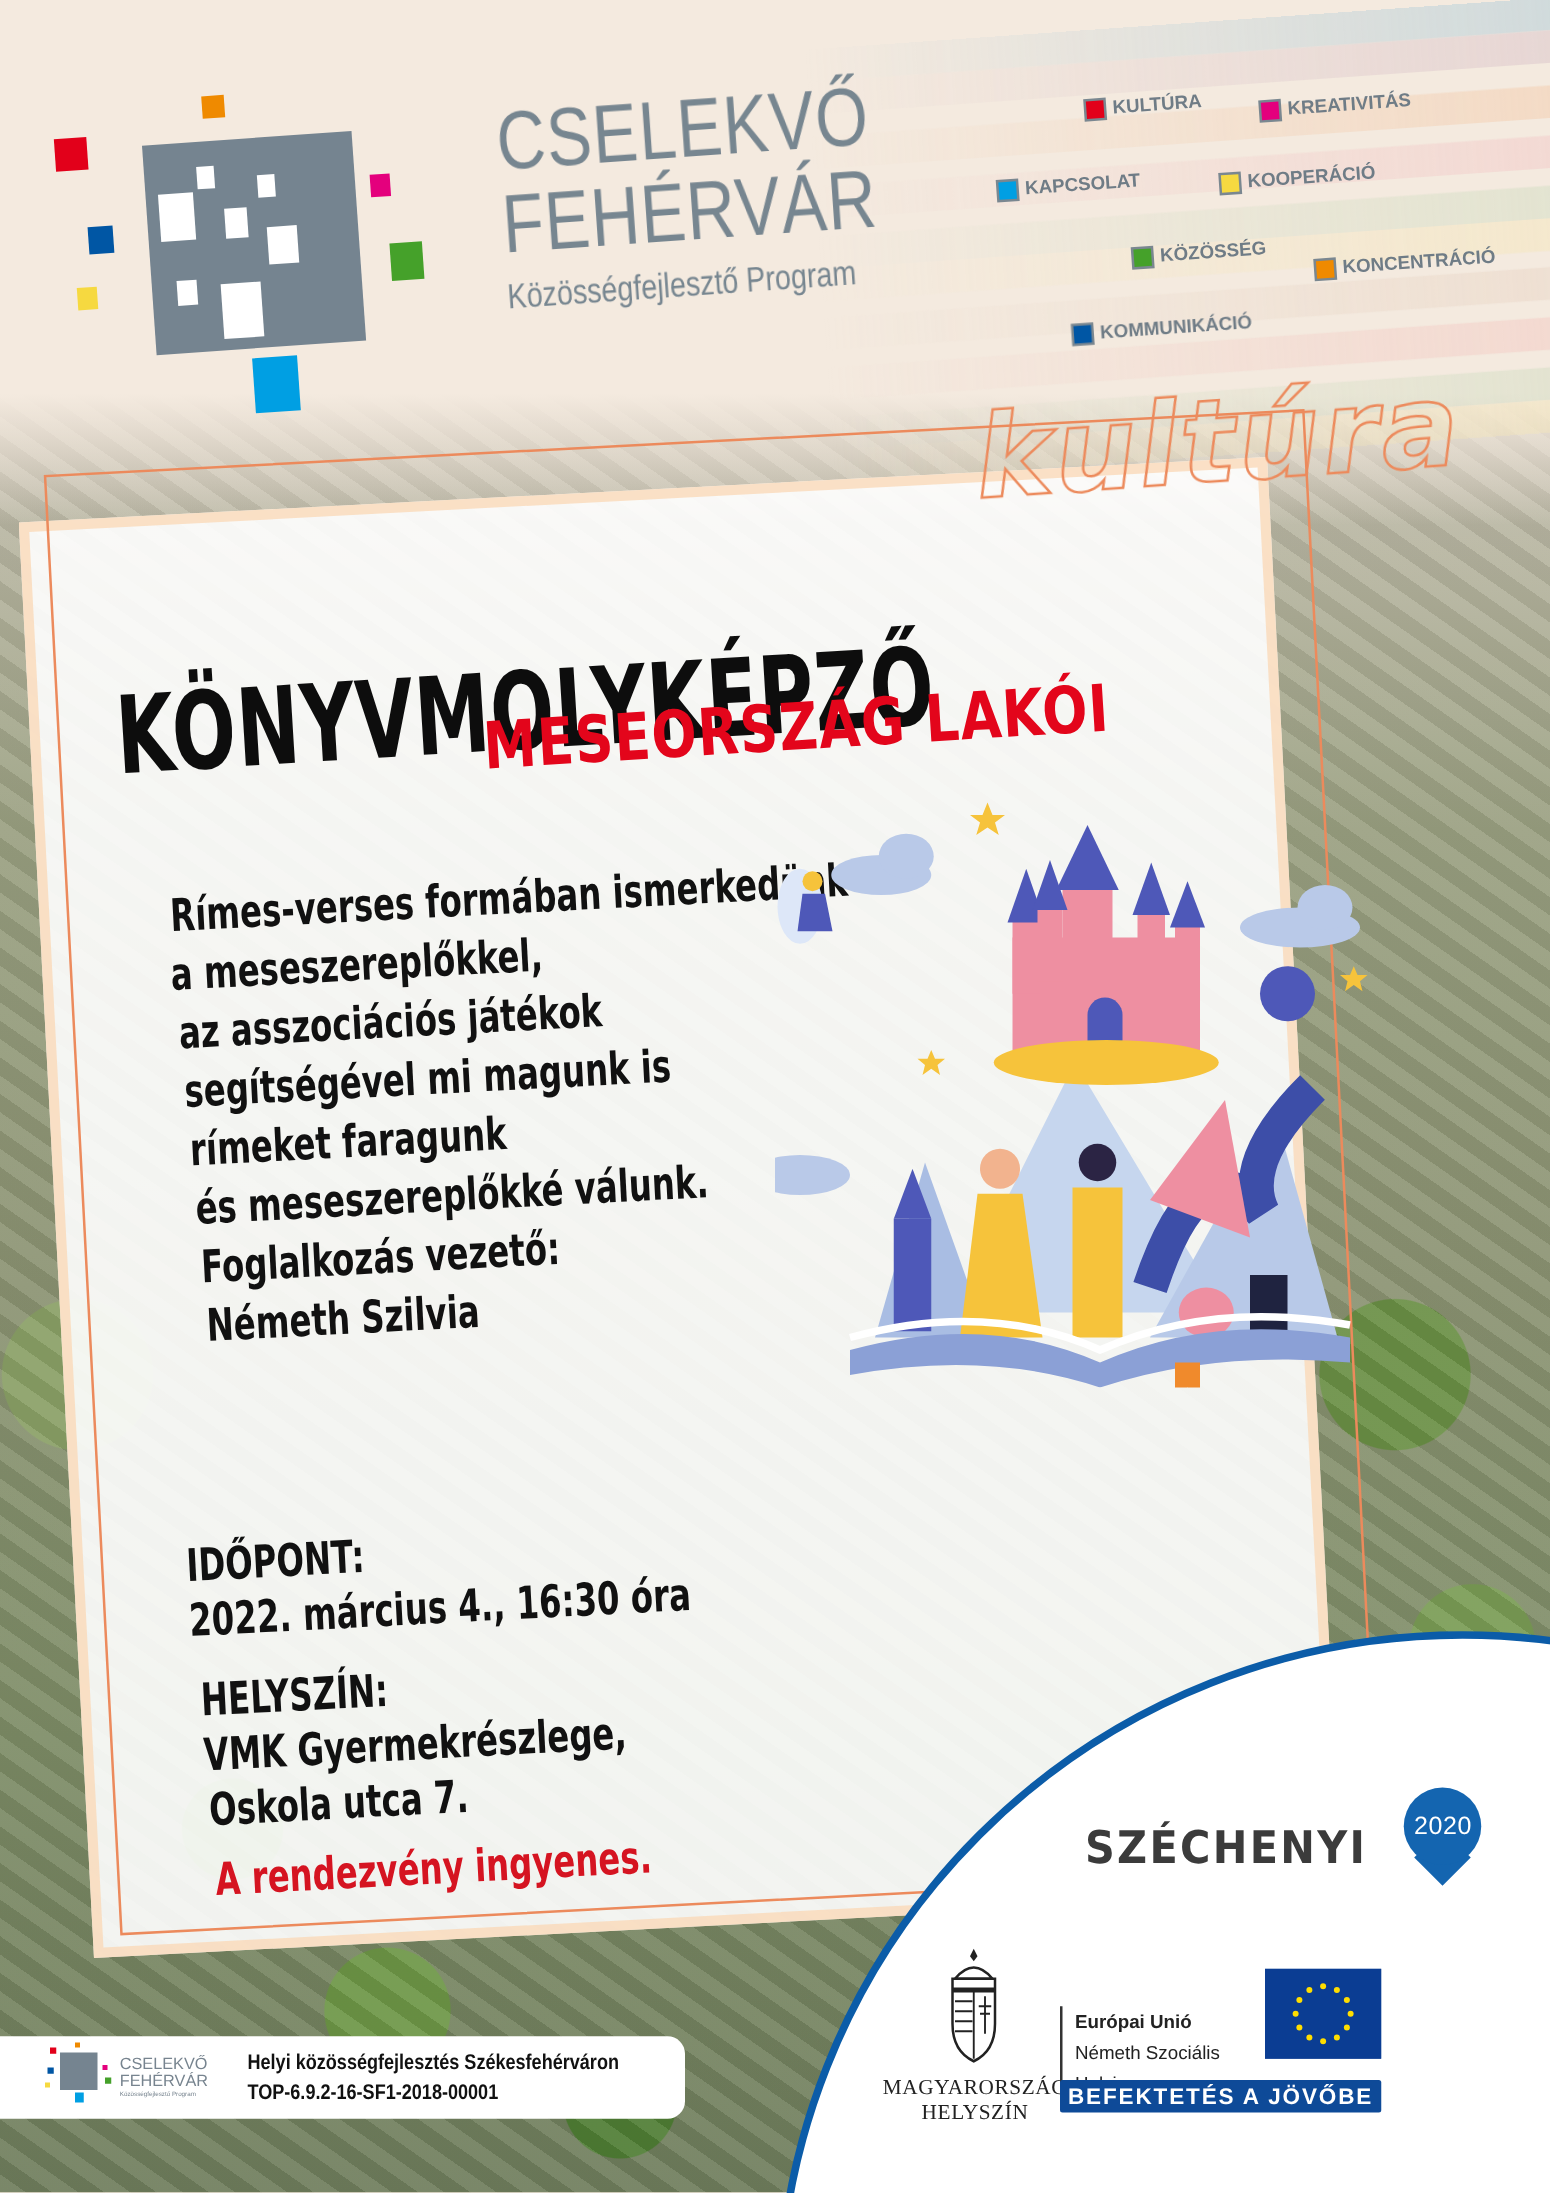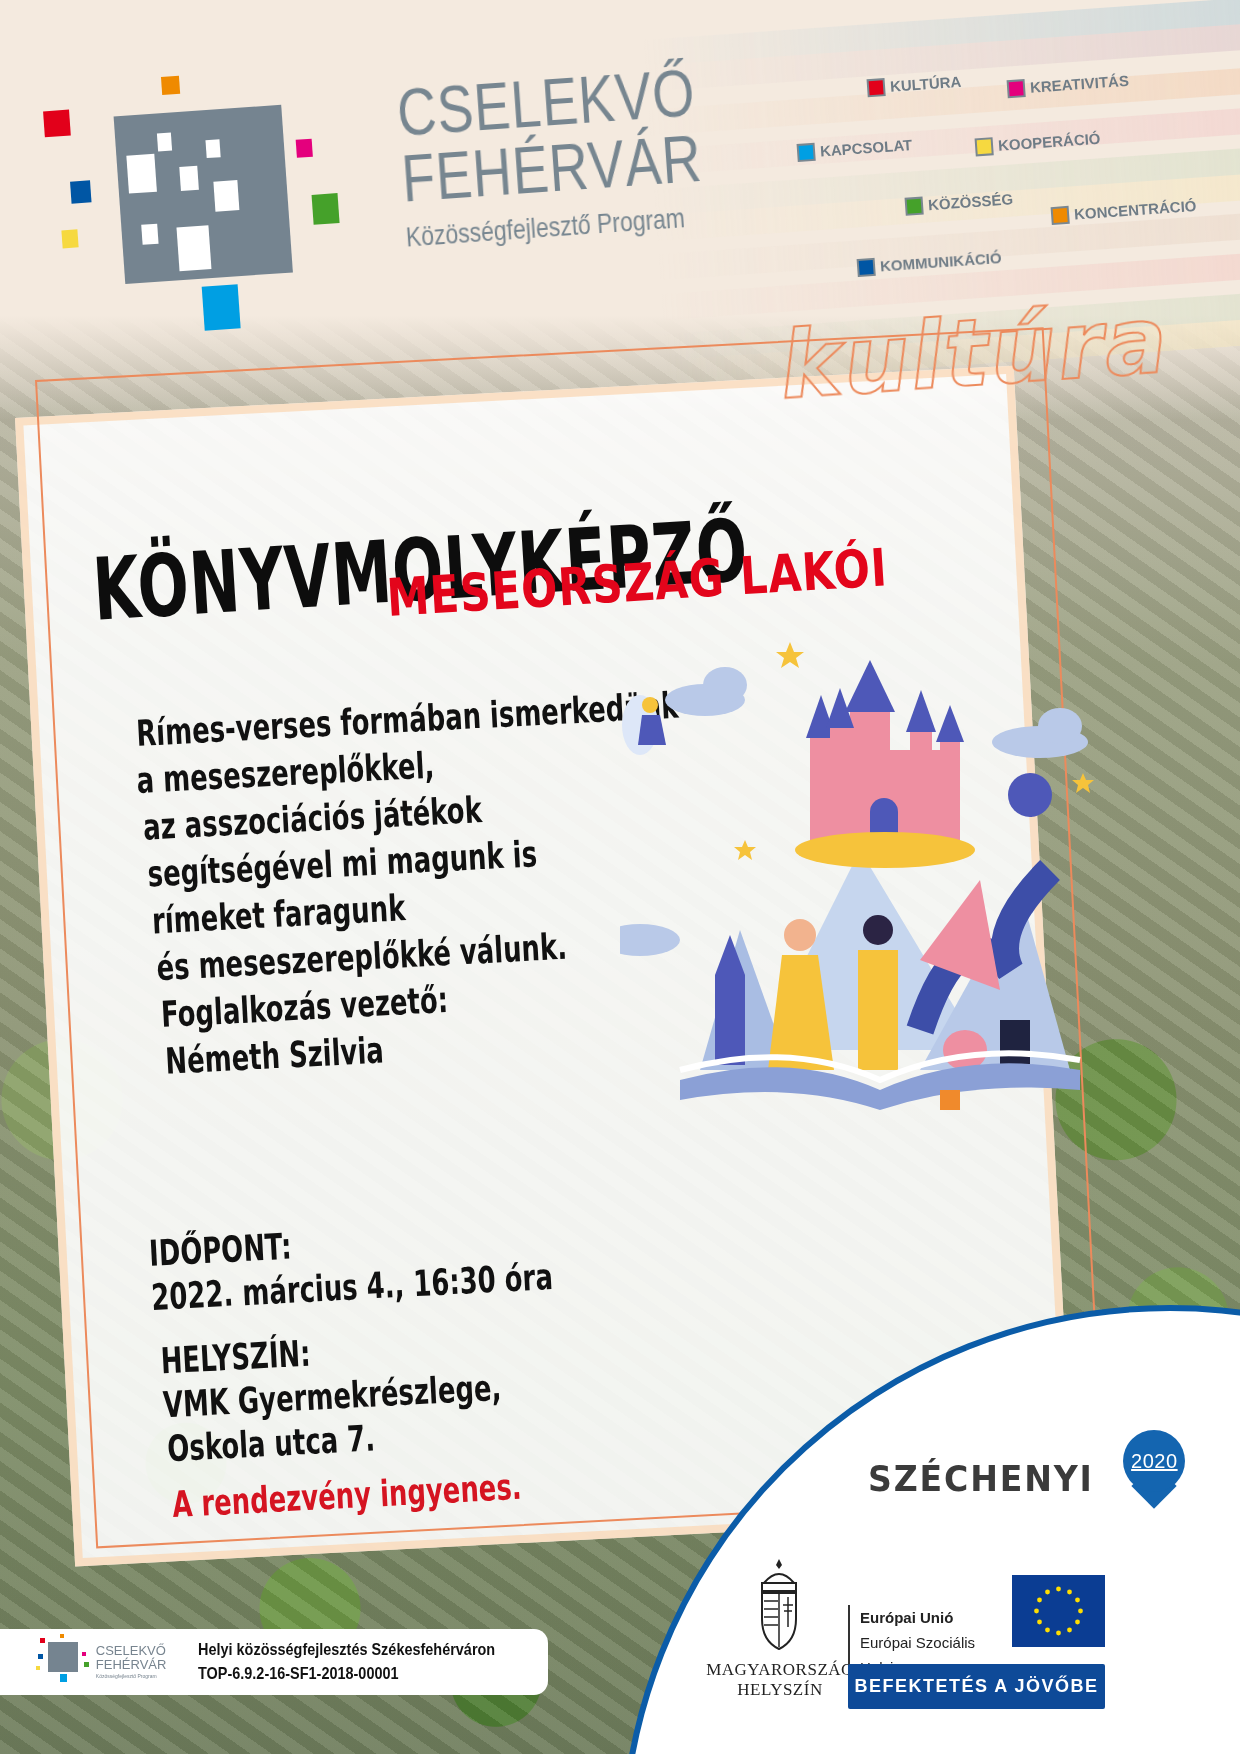--- a/index.html
+++ b/index.html
@@ -98,28 +98,28 @@
   
   .sponsor {
     position: absolute; left: 620px; top: 1305px; width: 1100px; height: 1100px; border-radius: 50%;
     background: #fff; border: 6px solid #0b5ca8;
   }
   .szechenyi { position: absolute; left: 868px; top: 1430px; display: flex; align-items: center; gap: 10px; }
   .szechenyi .word { font-size: 36px; font-weight: 900; color: #3b3b3b; letter-spacing: 2px; font-family: "DejaVu Sans", sans-serif; transform: scaleX(0.92); transform-origin: left; }
   .pin { position: relative; width: 62px; height: 96px; }
   .pin .ball { position: absolute; left: 0; top: 0; width: 62px; height: 62px; border-radius: 50%; background: #1465b0; color: #fff; font-size: 20px; display: flex; align-items: center; justify-content: center; letter-spacing: 0.5px; }
   .pin .tip { position: absolute; left: 15px; top: 40px; width: 32px; height: 32px; background: #1465b0; transform: rotate(45deg); }
-  .pin .ball span { position: relative; z-index: 2; text-decoration: underline; }
+  .pin .ball span { position: relative; z-index: 2; }
 
   .crest { position: absolute; left: 756px; top: 1557px; width: 46px; height: 94px; }
   .govt { position: absolute; left: 700px; top: 1660px; width: 160px; text-align: center; font-family: "Liberation Serif", serif; font-size: 17px; line-height: 20px; color: #222; letter-spacing: 0.5px; }
   .eu-text { position: absolute; left: 848px; top: 1573px; border-left: 2px solid #333; padding-left: 10px; font-size: 15px; line-height: 25px; color: #222; height: 74px; margin-top: 32px; }
   .eu-text .b { font-weight: 700; }
   .eu-flag { position: absolute; left: 1012px; top: 1575px; width: 93px; height: 72px; background: #0b3d93; }
-  .invest { position: absolute; left: 848px; top: 1664px; width: 257px; height: 45px; background: #0e4a98; color: #fff; font-weight: 700; font-size: 18px; letter-spacing: 1.5px; display: flex; align-items: center; justify-content: center; border-radius: 2px; }
+  .invest { position: absolute; left: 848px; top: 1664px; width: 257px; height: 26px; background: #0e4a98; color: #fff; font-weight: 700; font-size: 18px; letter-spacing: 1.5px; display: flex; align-items: center; justify-content: center; border-radius: 2px; }
 
   
   .bottom-strip { position: absolute; left: 0; top: 1629px; width: 548px; height: 66px; background: #fff; border-radius: 0 14px 14px 0; display: flex; align-items: center; }
   .mini-logo { position: relative; width: 72px; height: 56px; margin-left: 34px; }
   .mini-logo-text { color: #77848f; font-size: 13px; line-height: 14px; margin-left: 4px; }
   .mini-logo-text .s { font-size: 5px; line-height: 8px; }
   .strip-text { margin-left: 32px; font-size: 17px; line-height: 24px; font-weight: 700; color: #111; }
   .strip-text div { transform: scaleX(0.85); transform-origin: left; white-space: nowrap; }
 </style>
 </head>
@@ -311,21 +311,21 @@
       <line x1="28" y1="54" x2="36" y2="54"></line>
   </g>
 </svg>
 <div class="govt">
   <div>MAGYARORSZÁG</div>
   <div>HELYSZÍN</div>
 </div>
 
 <div class="eu-text">
   <div class="b">Európai Unió</div>
-  <div>Európai Szociális</div>
+  <div>Németh Szociális</div>
   <div>Helyi</div>
 </div>
 
 <svg class="eu-flag" viewBox="0 0 93 72">
   <rect width="93" height="72" fill="#0b3d93"></rect>
   <g fill="#ffde00">
     <circle cx="46.5" cy="14" r="2.4"></circle>
       <circle cx="57.5" cy="17" r="2.4"></circle>
       <circle cx="65.5" cy="25" r="2.4"></circle>
     <circle cx="68.5" cy="36" r="2.4"></circle>

